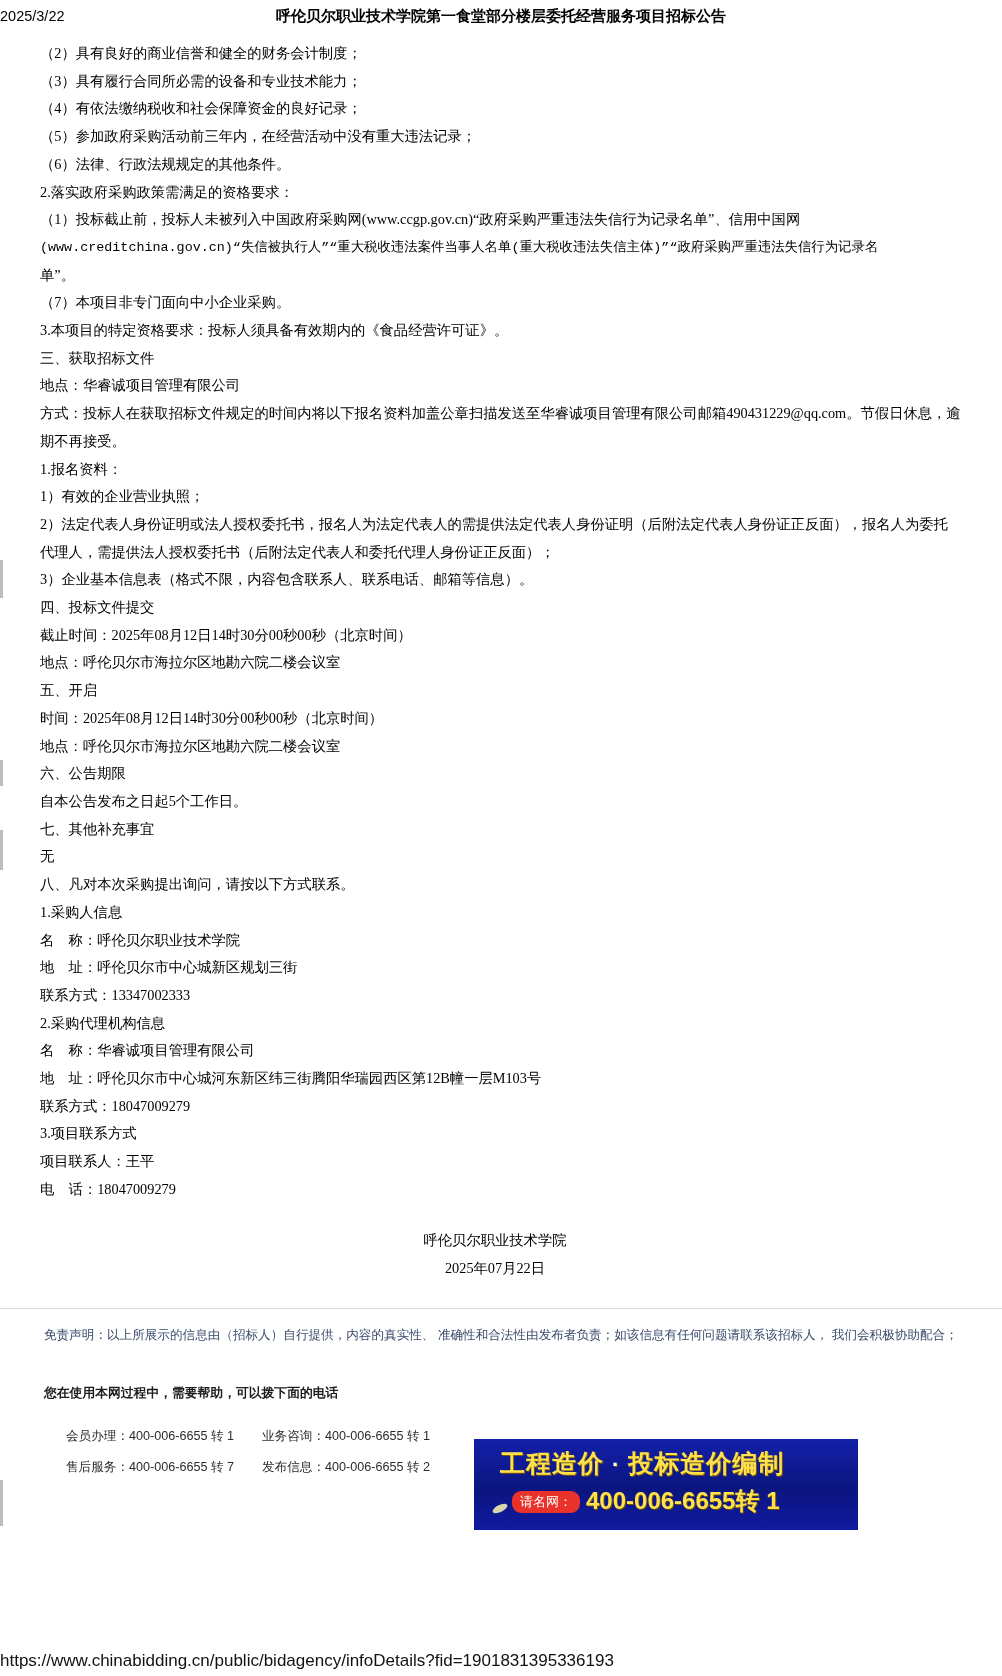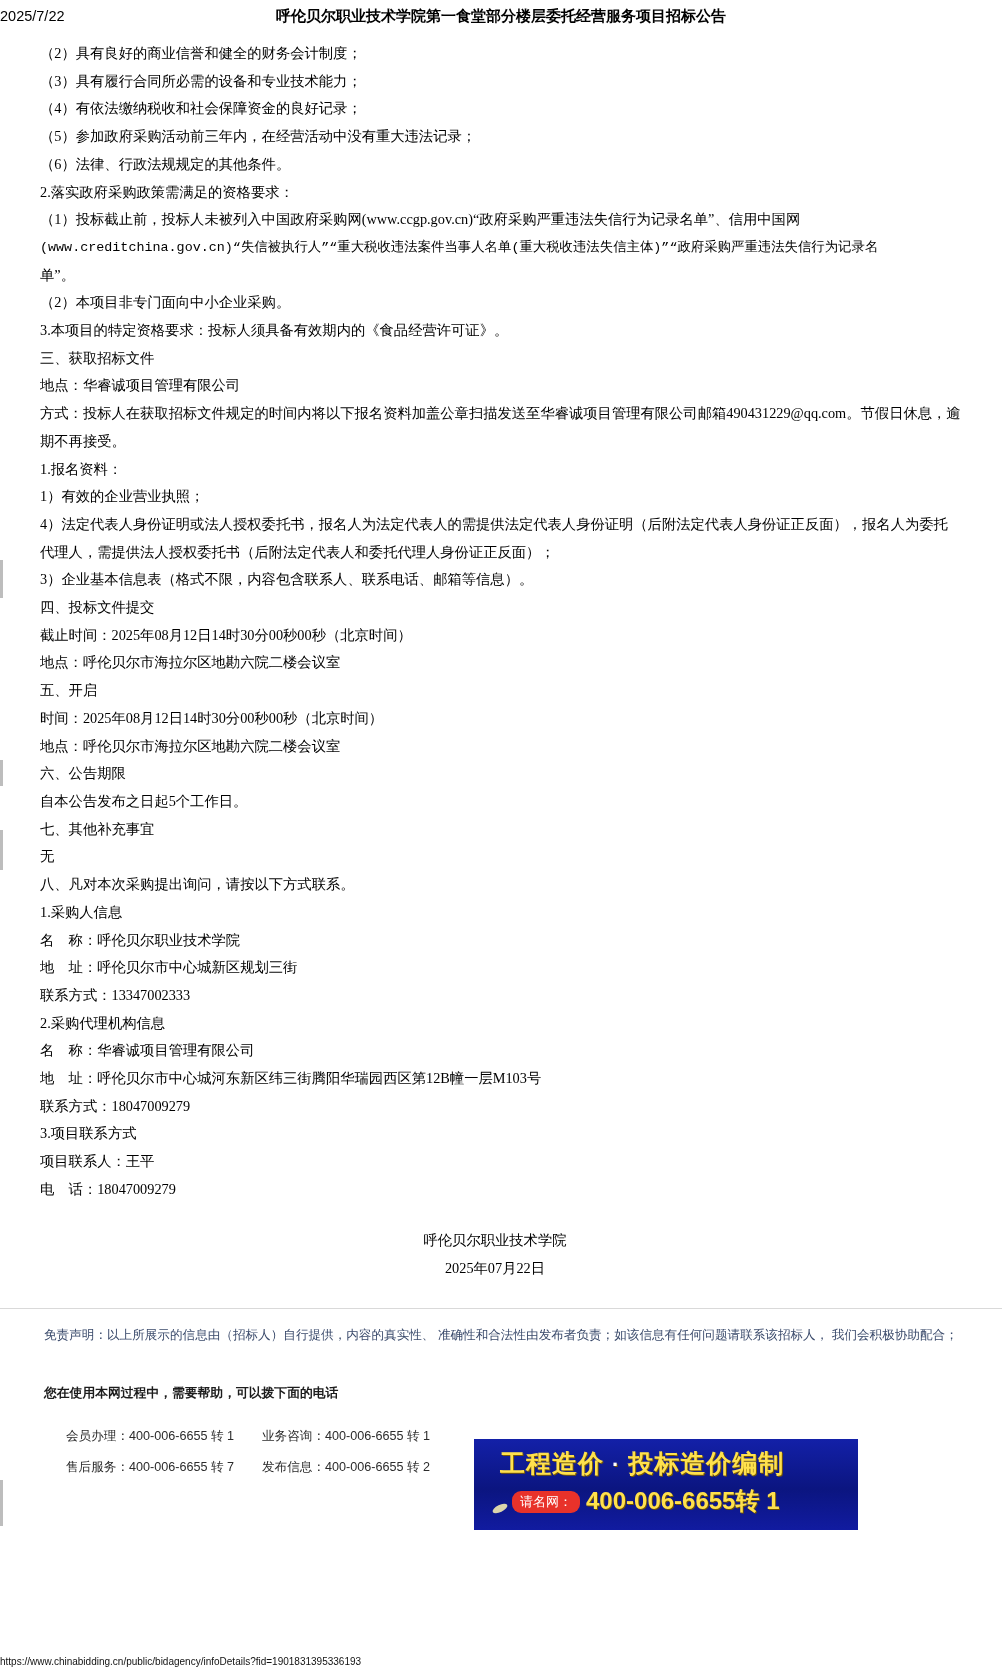--- a/index.html
+++ b/index.html
@@ -157,21 +157,21 @@
   }
   
   .urlbar {
     position: absolute;
     left: 0;
     bottom: 0;
     width: 850px;
     height: 30px;
     background: #ffffff;
     font-family: "Liberation Sans", sans-serif;
-    font-size: 10px;
+    font-size: 17px;
     color: #111;
     display: flex;
     align-items: center;
   }
   .urlbar span {
     white-space: nowrap;
   }
   
   .edge-mark {
     position: absolute;
@@ -179,48 +179,48 @@
     width: 3px;
     background: #bdbdbd;
   }
 </style>
 </head>
 <body>
 
 <div class="page">
 
   <div class="topbar">
-    <div class="topbar-date">2025/7/22</div>
+    <div class="topbar-date">2025/3/22</div>
     <div class="topbar-title">呼伦贝尔职业技术学院第一食堂部分楼层委托经营服务项目招标公告</div>
   </div>
 
   <div class="edge-mark" style="top:560px;height:38px;"></div>
   <div class="edge-mark" style="top:760px;height:26px;"></div>
   <div class="edge-mark" style="top:830px;height:40px;"></div>
   <div class="edge-mark" style="top:1480px;height:46px;"></div>
 
   <div class="content">
     <p class="p">（2）具有良好的商业信誉和健全的财务会计制度；</p>
     <p class="p">（3）具有履行合同所必需的设备和专业技术能力；</p>
     <p class="p">（4）有依法缴纳税收和社会保障资金的良好记录；</p>
     <p class="p">（5）参加政府采购活动前三年内，在经营活动中没有重大违法记录；</p>
     <p class="p">（6）法律、行政法规规定的其他条件。</p>
     <p class="p">2.落实政府采购政策需满足的资格要求：</p>
     <p class="p">（1）投标截止前，投标人未被列入中国政府采购网(www.ccgp.gov.cn)“政府采购严重违法失信行为记录名单”、信用中国网</p>
     <p class="p mono">(www.creditchina.gov.cn)“失信被执行人”“重大税收违法案件当事人名单(重大税收违法失信主体)”“政府采购严重违法失信行为记录名</p>
     <p class="p">单”。</p>
-    <p class="p">（2）本项目非专门面向中小企业采购。</p>
+    <p class="p">（7）本项目非专门面向中小企业采购。</p>
     <p class="p">3.本项目的特定资格要求：投标人须具备有效期内的《食品经营许可证》。</p>
     <p class="p section-head">三、获取招标文件</p>
     <p class="p">地点：华睿诚项目管理有限公司</p>
     <p class="p">方式：投标人在获取招标文件规定的时间内将以下报名资料加盖公章扫描发送至华睿诚项目管理有限公司邮箱490431229@qq.com。节假日休息，逾</p>
     <p class="p">期不再接受。</p>
     <p class="p">1.报名资料：</p>
     <p class="p">1）有效的企业营业执照；</p>
-    <p class="p">4）法定代表人身份证明或法人授权委托书，报名人为法定代表人的需提供法定代表人身份证明（后附法定代表人身份证正反面），报名人为委托</p>
+    <p class="p">2）法定代表人身份证明或法人授权委托书，报名人为法定代表人的需提供法定代表人身份证明（后附法定代表人身份证正反面），报名人为委托</p>
     <p class="p">代理人，需提供法人授权委托书（后附法定代表人和委托代理人身份证正反面）；</p>
     <p class="p">3）企业基本信息表（格式不限，内容包含联系人、联系电话、邮箱等信息）。</p>
     <p class="p section-head">四、投标文件提交</p>
     <p class="p">截止时间：2025年08月12日14时30分00秒00秒（北京时间）</p>
     <p class="p">地点：呼伦贝尔市海拉尔区地勘六院二楼会议室</p>
     <p class="p section-head">五、开启</p>
     <p class="p">时间：2025年08月12日14时30分00秒00秒（北京时间）</p>
     <p class="p">地点：呼伦贝尔市海拉尔区地勘六院二楼会议室</p>
     <p class="p section-head">六、公告期限</p>
     <p class="p">自本公告发布之日起5个工作日。</p>

